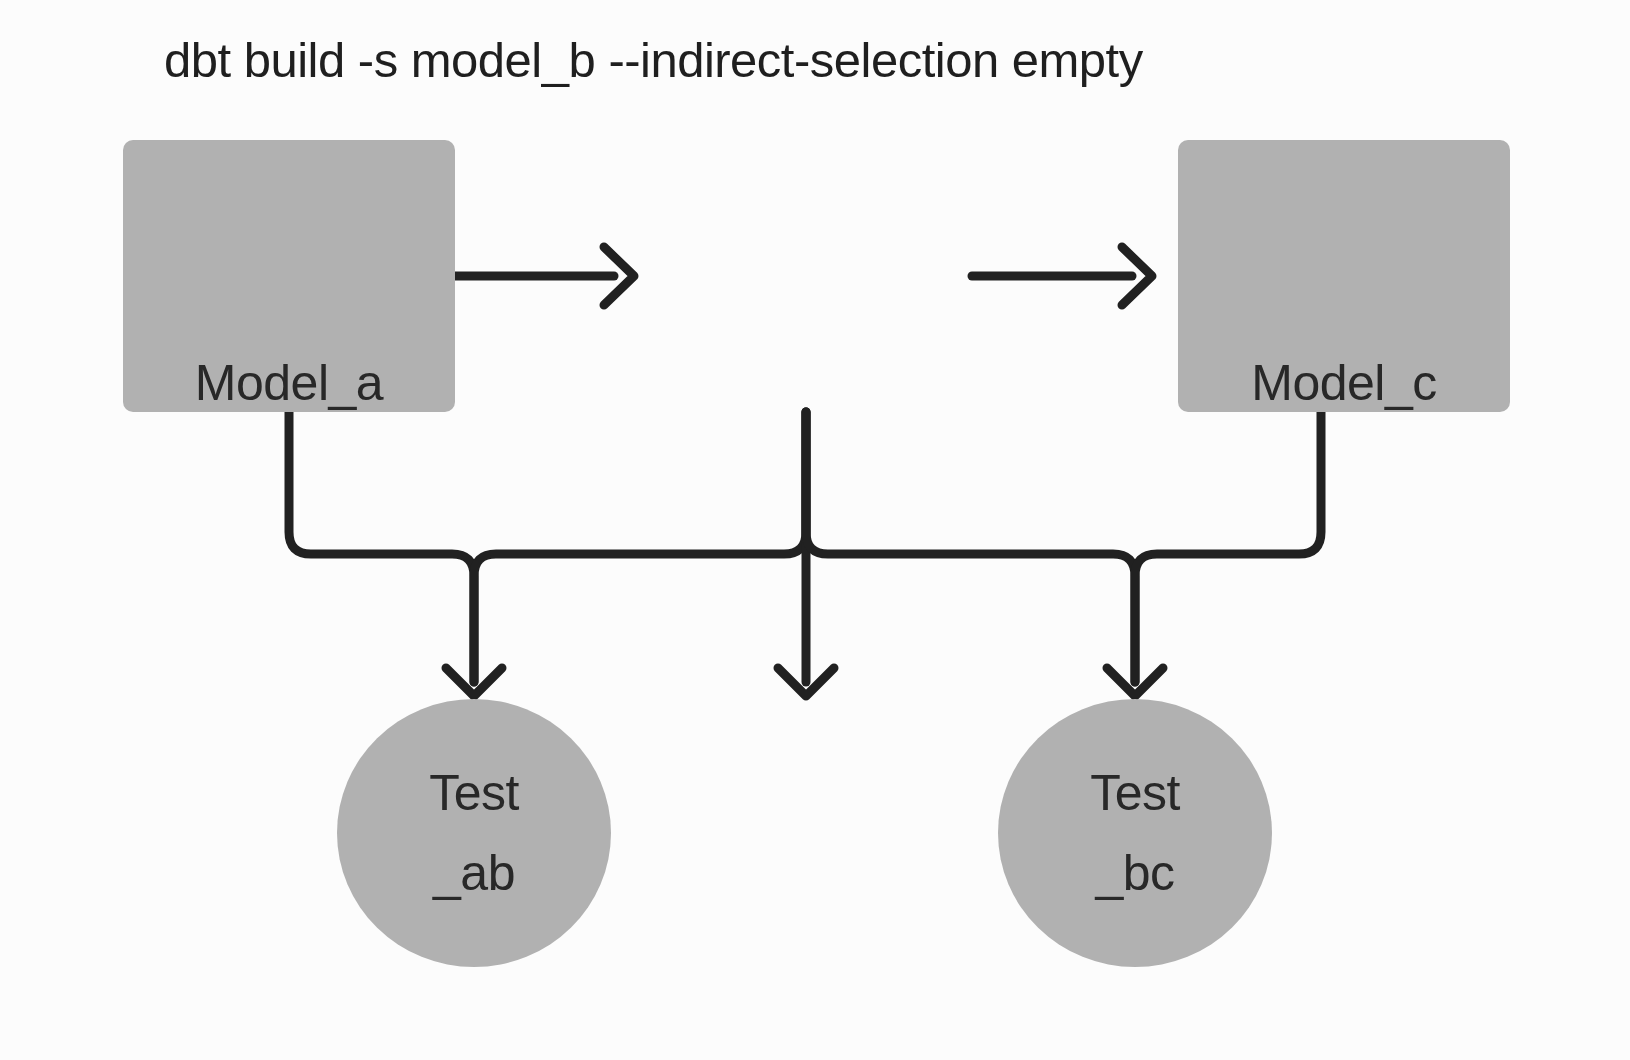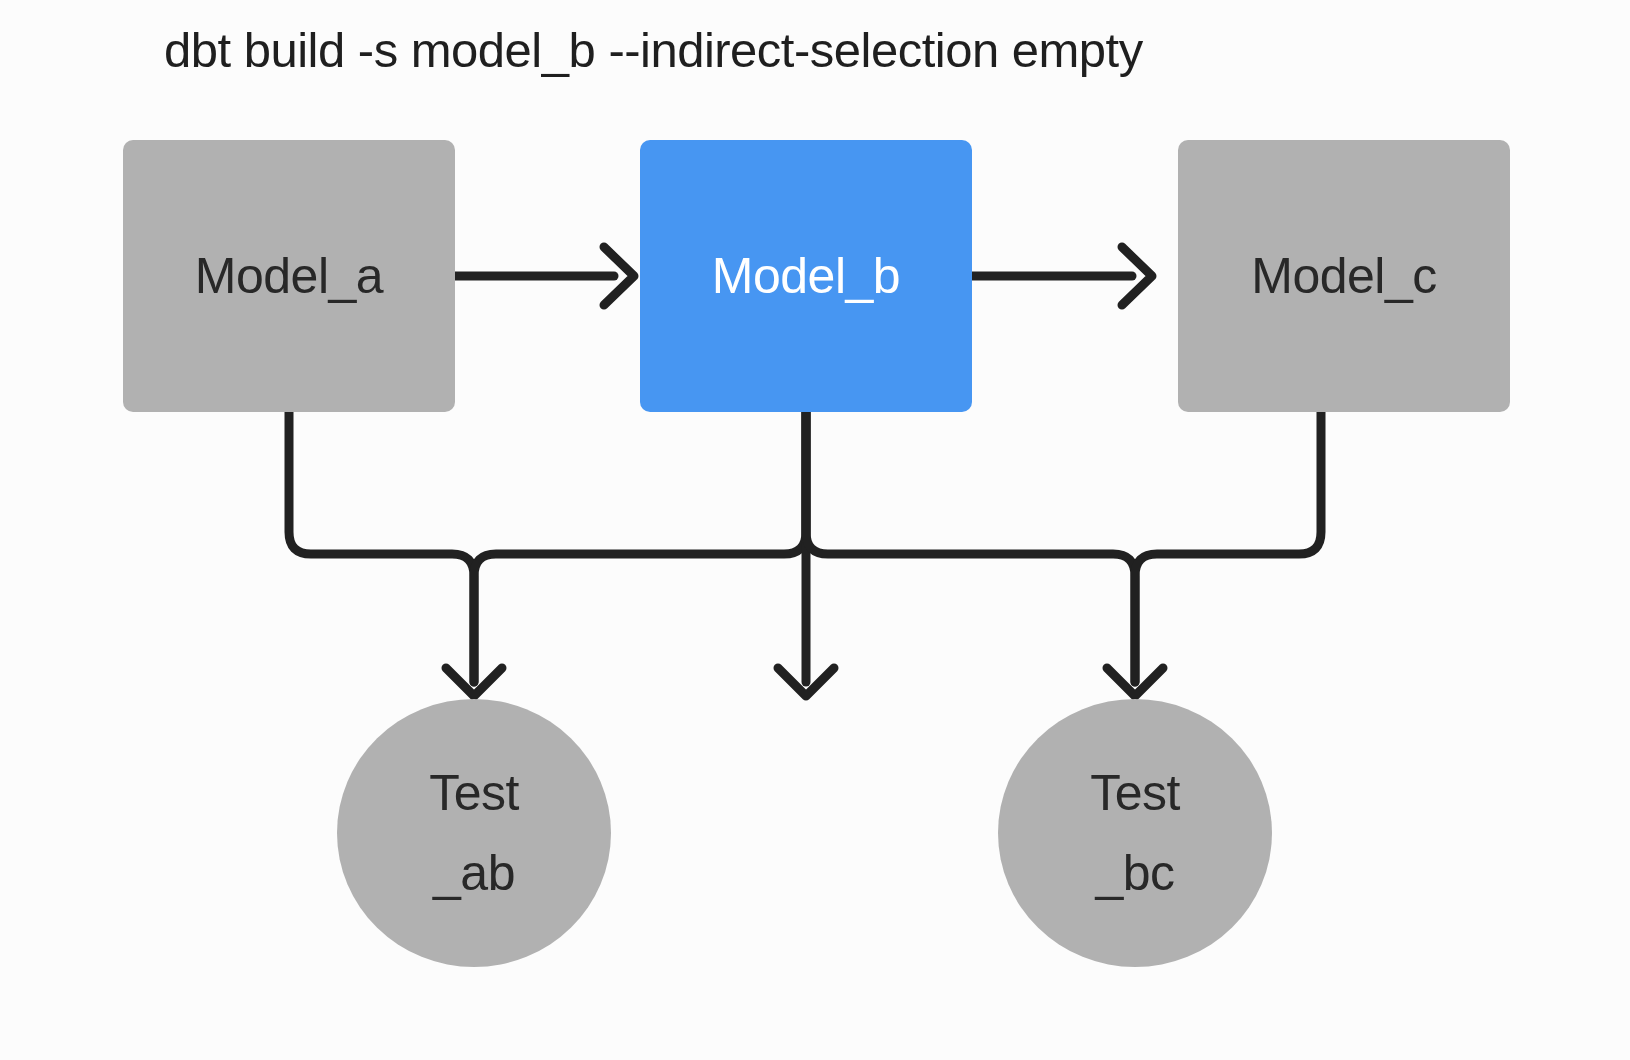--- a/index.html
+++ b/index.html
@@ -10,21 +10,21 @@
     position: relative;
     width: 1630px;
     height: 1060px;
     background: var(--background, #FCFCFC);
     font-family: "Liberation Sans", sans-serif;
     overflow: hidden;
   }
   .title {
     position: absolute;
     left: 164px;
-    top: 22px;
+    top: 32px;
     font-size: 49px;
     line-height: 1.15;
     letter-spacing: -0.5px;
     color: var(--title-text, #1F1F1F);
     white-space: nowrap;
   }
   .edge-layer {
     position: absolute;
     left: 0;
     top: 0;
@@ -38,21 +38,21 @@
   }
   .model {
     position: absolute;
     top: 140px;
     width: 332px;
     height: 272px;
     border-radius: 10px;
     background: var(--node-fill, #B1B1B1);
     color: var(--node-text, #282828);
     display: flex;
-    align-items: center;
+    align-items: flex-end;
     justify-content: center;
     font-size: 50px;
     letter-spacing: -0.5px;
   }
   .model.selected {
     background: var(--selected-fill, #4796F2);
     color: var(--selected-text, #FFFFFF);
   }
   .model-a { left: 123px; }
   .model-b { left: 640px; }
@@ -107,23 +107,20 @@
 
     <path d="M446,668 L474,696 L502,668"></path>
     <path d="M778,668 L806,696 L834,668"></path>
     <path d="M1107,668 L1135,696 L1163,668"></path>
   </svg>
 
   <div class="model model-a">
     <span>Model_a</span>
   </div>
 
-  <div class="model model-b selected">
-    <span>Model_b</span>
-  </div>
 
   <div class="model model-c">
     <span>Model_c</span>
   </div>
 
   <div class="test test-ab">
     <div class="line">Test</div>
     <div class="line">_ab</div>
   </div>
 

